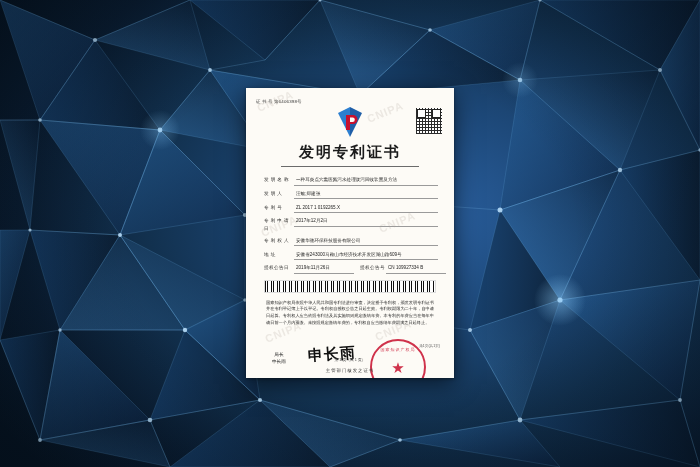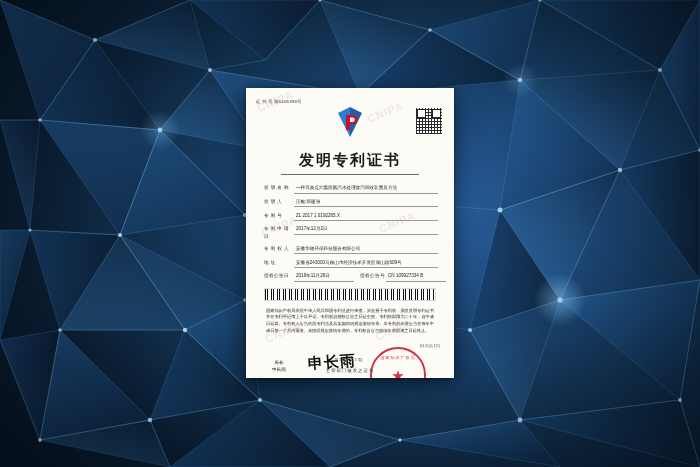--- a/index.html
+++ b/index.html
@@ -114,21 +114,21 @@
   .qr::before { left: 1px; top: 1px; }
   .qr::after  { right: 1px; top: 1px; }
 
   .cert-title {
     text-align: center;
     font-family: "DejaVu Serif", serif;
     font-weight: bold;
     font-size: 15px;
     letter-spacing: 2px;
     color: #1b1b1b;
-    margin-top: 9px;
+    margin-top: 1px;
   }
   .title-rule {
     width: 138px;
     height: 1px;
     background: #6b6b6b;
     margin: 4px auto 0 auto;
   }
 
   
   .fields {

